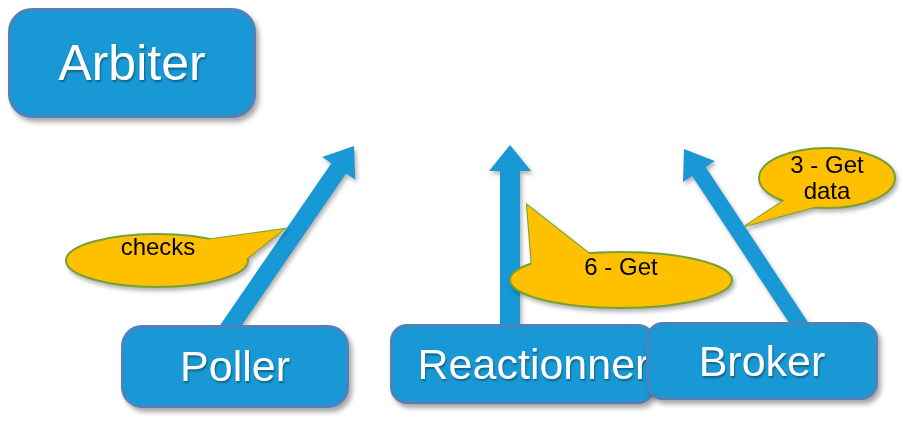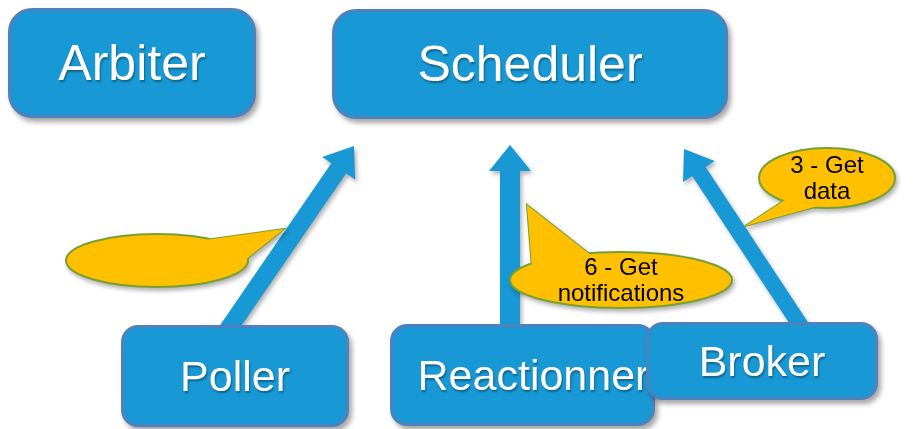--- a/index.html
+++ b/index.html
@@ -36,22 +36,22 @@
   .node-top {
     border-radius: 24px;
     font-size: 50px;
   }
   .node-bottom {
     border-radius: 17px;
     font-size: 43px;
   }
   #node-arbiter     { left: 8px;   top: 8px;   width: 248px; height: 110px; }
   #node-scheduler   { left: 332px; top: 9px;   width: 396px; height: 110px; }
-  #node-poller      { left: 121px; top: 325px; width: 228px; height: 102px; }
-  #node-reactionner { left: 390px; top: 324px; width: 265px; height: 102px; padding-left: 22px; }
+  #node-poller      { left: 121px; top: 325px; width: 228px; height: 83px; border-radius: 21px; }
+  #node-reactionner { left: 390px; top: 324px; width: 265px; height: 80px; padding-left: 22px; }
   #node-broker      { left: 646px; top: 322px; width: 232px; height: 78px; }
   .arrow {
     filter: drop-shadow(2px 3px 2px rgba(0,0,0,0.3));
   }
   .callout-shape {
     filter: drop-shadow(2px 3px 2px rgba(0,0,0,0.3));
   }
   .callout-text {
     position: absolute;
     width: 220px;
@@ -91,37 +91,34 @@
     <g class="callout-shape">
       <polygon stroke-width="2" points="788,198 818,206 745,226" fill="#ffc000" stroke="#77a033"></polygon>
       <ellipse stroke-width="2" cx="827" cy="178" rx="68" ry="30" fill="#ffc000" stroke="#77a033"></ellipse>
       <polygon points="788,198 818,206 745,226" fill="#ffc000"></polygon>
     </g>
   </svg>
 
   <div class="node node-top" id="node-arbiter">
     <span>Arbiter</span>
   </div>
-  <div class="node node-top" id="node-scheduler">
-    <span>Scheduler</span>
-  </div>
   <div class="node node-bottom" id="node-poller">
     <span>Poller</span>
   </div>
   <div class="node node-bottom" id="node-reactionner">
     <span>Reactionner</span>
   </div>
   <div class="node node-bottom" id="node-broker">
     <span>Broker</span>
   </div>
 
   <div class="callout-text" id="callout-text-1">
+    <div>checks</div>
   </div>
   <div class="callout-text" id="callout-text-2">
     <div>6 - Get</div>
-    <div>notifications</div>
   </div>
   <div class="callout-text" id="callout-text-3">
     <div>3 - Get</div>
     <div>data</div>
   </div>
 
 </div>
 
 </body></html>

